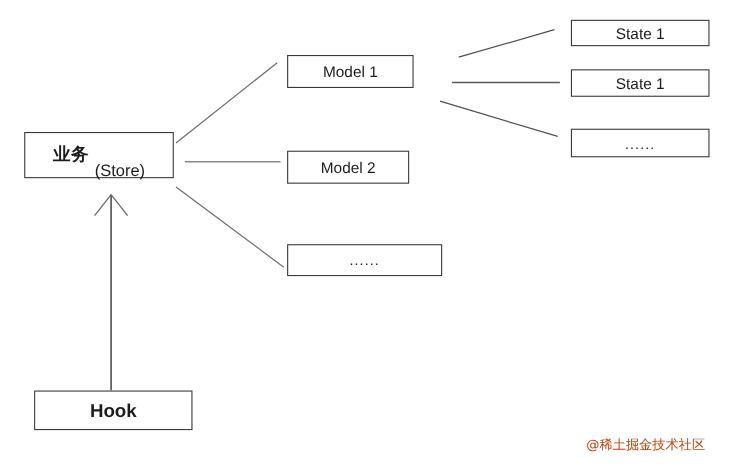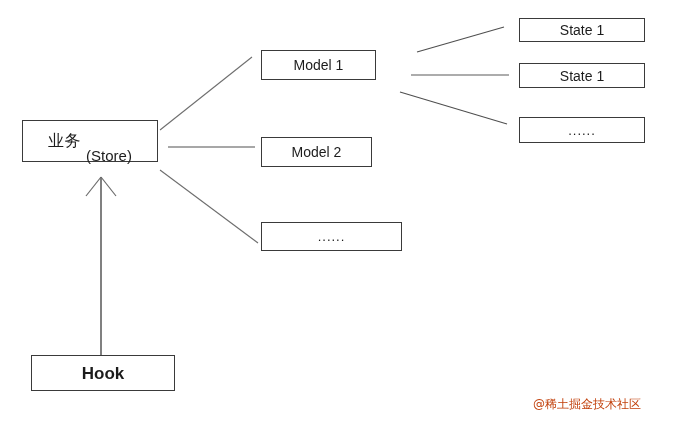--- a/index.html
+++ b/index.html
@@ -32,21 +32,21 @@
   }
   
   #node-store {
     left: 22px;
     top: 120px;
     width: 136px;
     height: 42px;
     font-size: 16px;
   }
   #node-store .cjk {
-    font-weight: normal;
+    font-weight: bold;
     font-size: 16px;
     letter-spacing: 0.5px;
   }
   #node-store .latin {
     font-weight: normal;
     font-size: 15px;
     margin-left: 5px;
     margin-top: 29px;
   }
   #node-model-1 {

